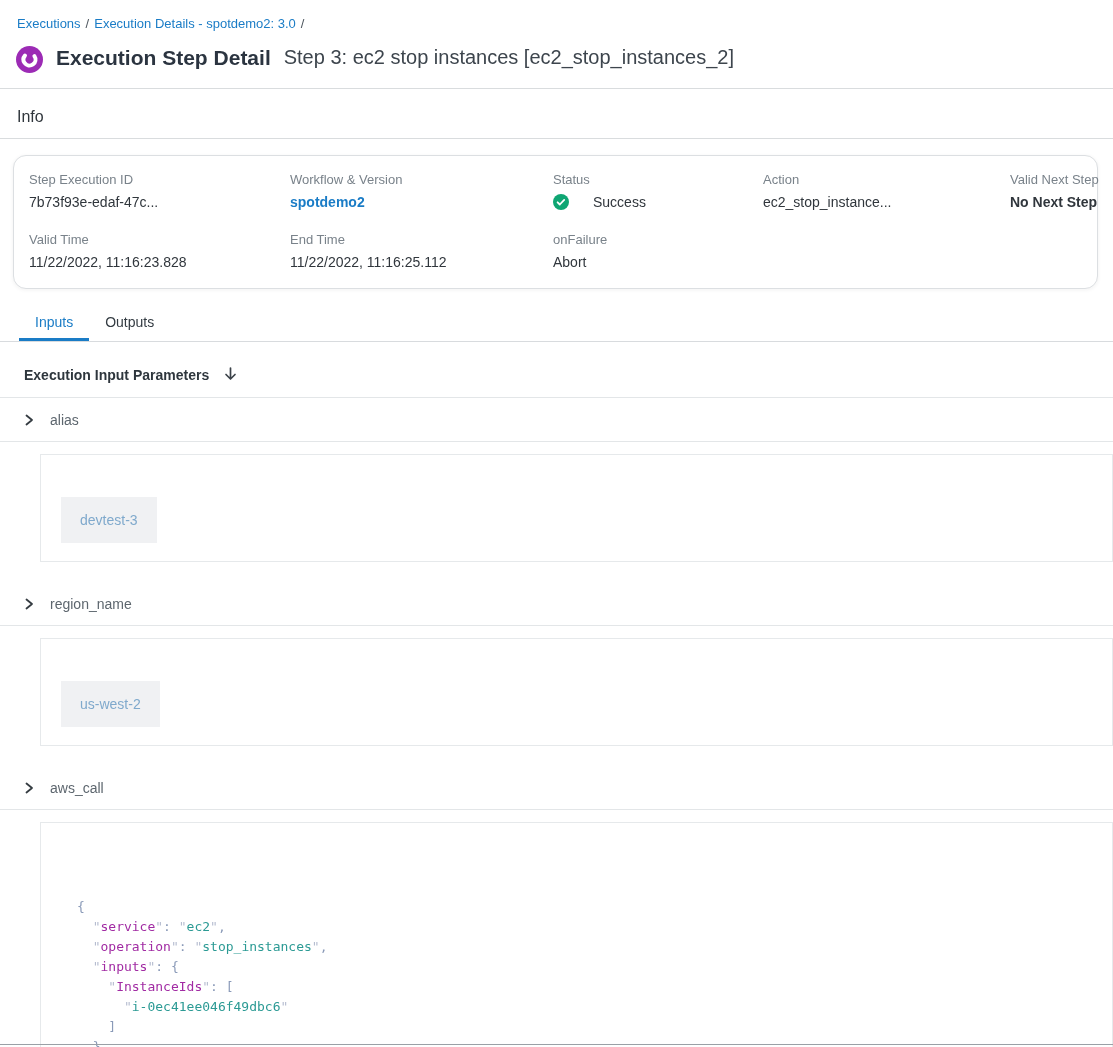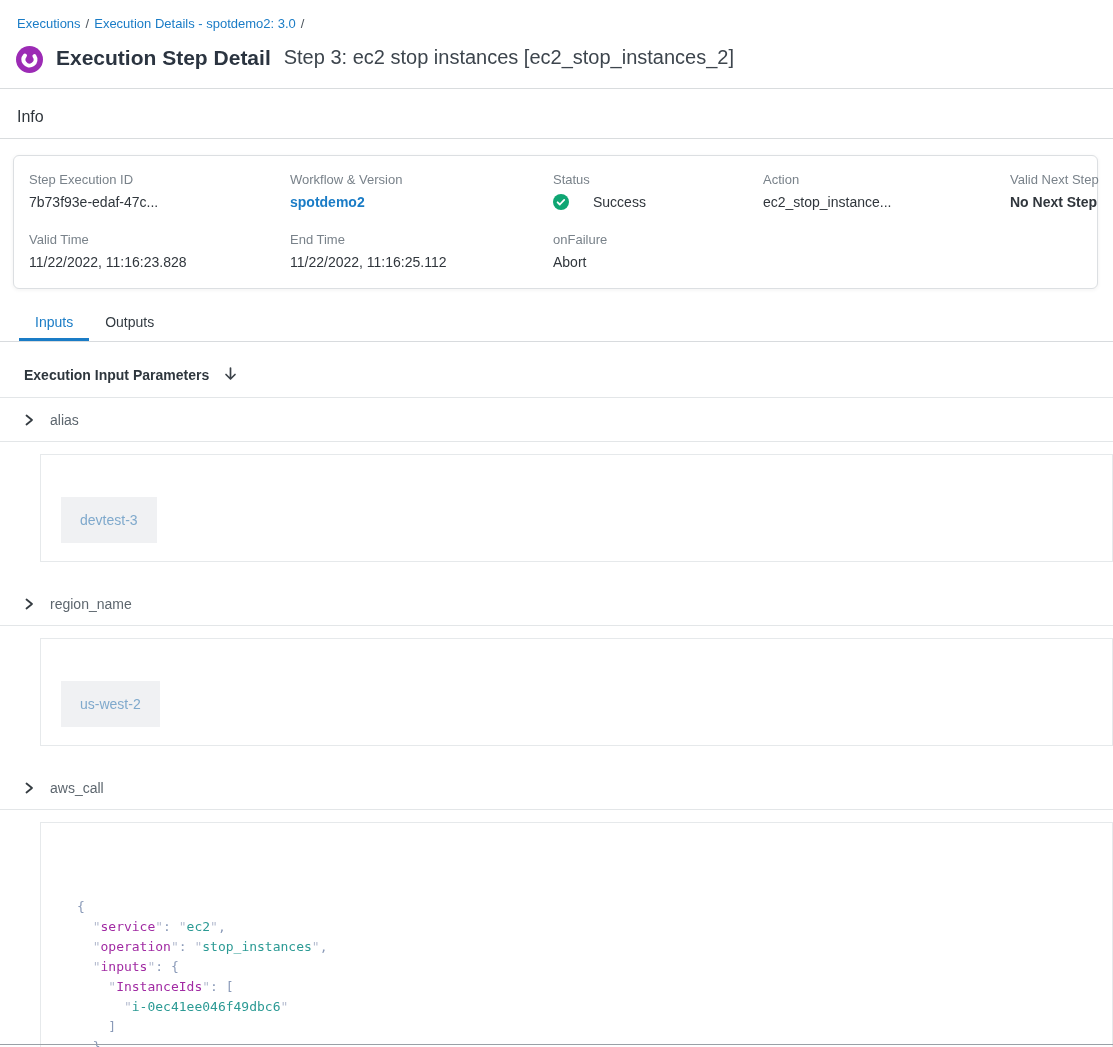--- a/index.html
+++ b/index.html
@@ -10,21 +10,21 @@
   html,body{width:1113px;height:1047px;overflow:hidden;background:#fff;
     font-family:"Liberation Sans",sans-serif;color:#333;position:relative;}
   .breadcrumb{padding:16px 0 0 17px;font-size:13px;color:#4d565e;}
   .breadcrumb a{color:var(--link);cursor:pointer;}
   .breadcrumb .sep{margin:0 5px;color:#4d565e;}
   .title-row{display:flex;align-items:flex-start;gap:13px;margin:15px 0 0 16px;padding-bottom:15px;}
   .title-row h1{font-size:21px;font-weight:700;color:#2b3440;display:inline;}
   .title-row .subtitle{font-size:20px;font-weight:400;color:#3d454d;}
   .rule{border-top:1px solid #d9dcde;}
   .info-head{padding:19px 17px 12px;font-size:16px;color:#30363c;}
-  .card{margin:16px 15px 0 13px;border:1px solid #dcdfe2;border-radius:6px;
+  .card{margin:16px 15px 0 13px;border:1px solid #dcdfe2;border-radius:13px;
     box-shadow:0 1px 4px rgba(31,36,41,.06);padding:16px 15px 18px;background:#fff;}
   .card-grid{display:grid;grid-template-columns:261px 263px 210px 247px 1fr;row-gap:22px;}
   .fl{font-size:13px;color:#79828a;white-space:nowrap;}
   .fv{font-size:14px;color:#30363c;margin-top:7px;white-space:nowrap;}
   .fv.link{color:var(--link);font-weight:700;cursor:pointer;}
   .fv.semibold{font-weight:700;}
   .fv.status{display:flex;align-items:center;gap:24px;}
   .check{display:inline-flex;line-height:0;}
   .tabs{display:flex;padding-left:19px;border-bottom:1px solid #d8dbde;margin-top:16px;}
   .tab{padding:9px 16px 11px;font-size:14px;color:#333b42;cursor:pointer;}

